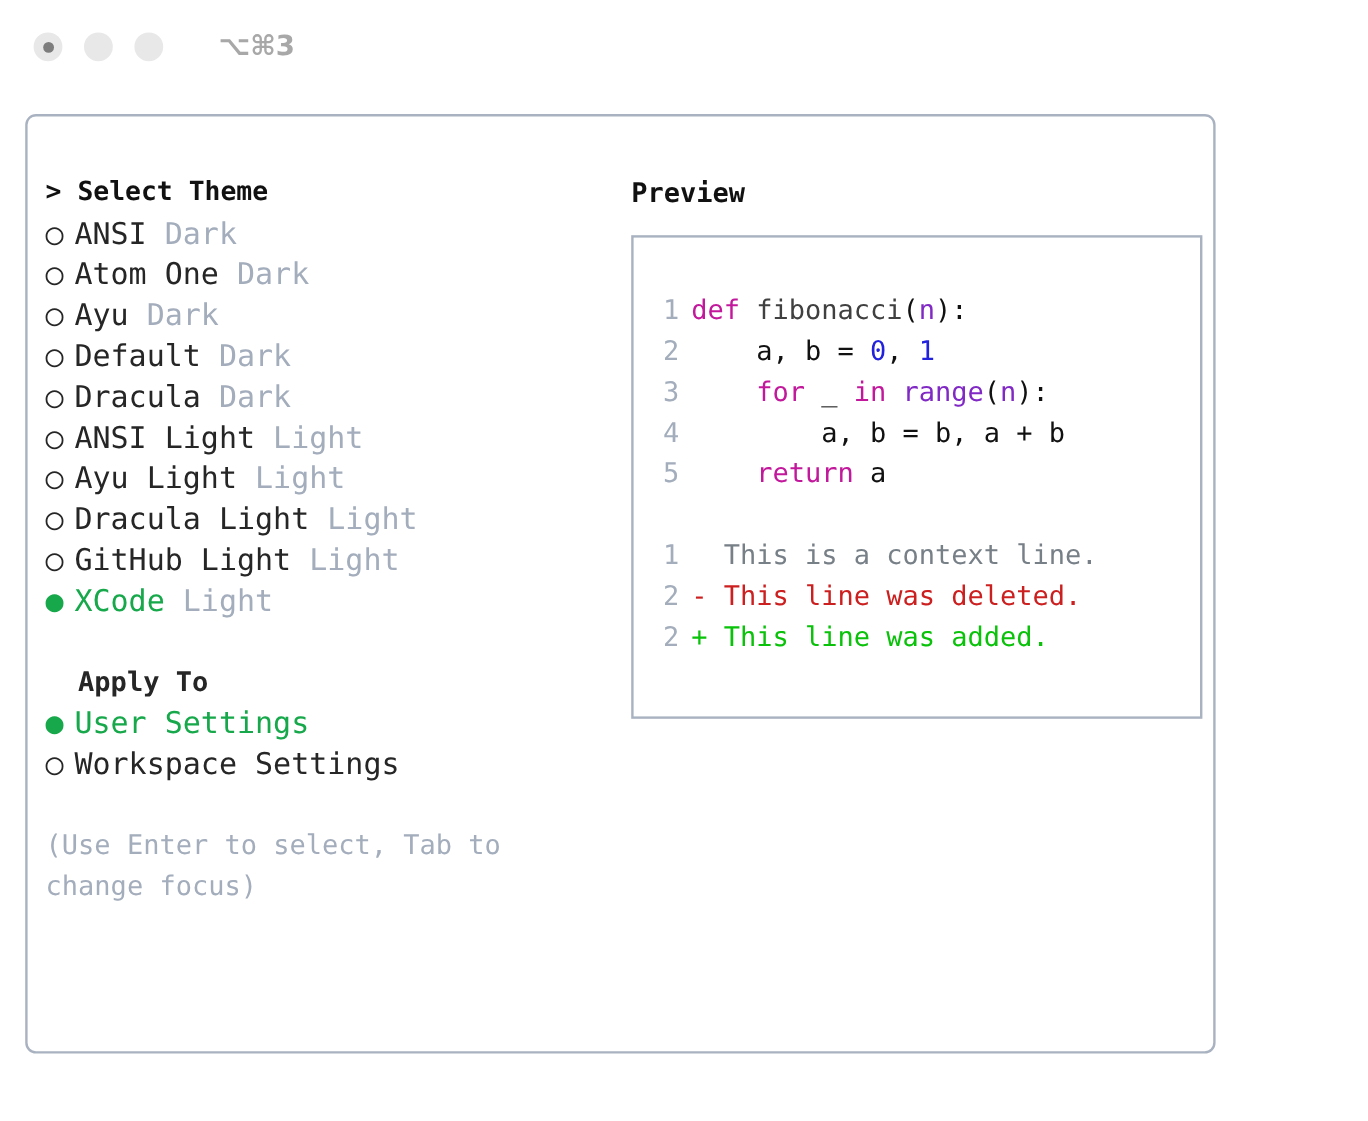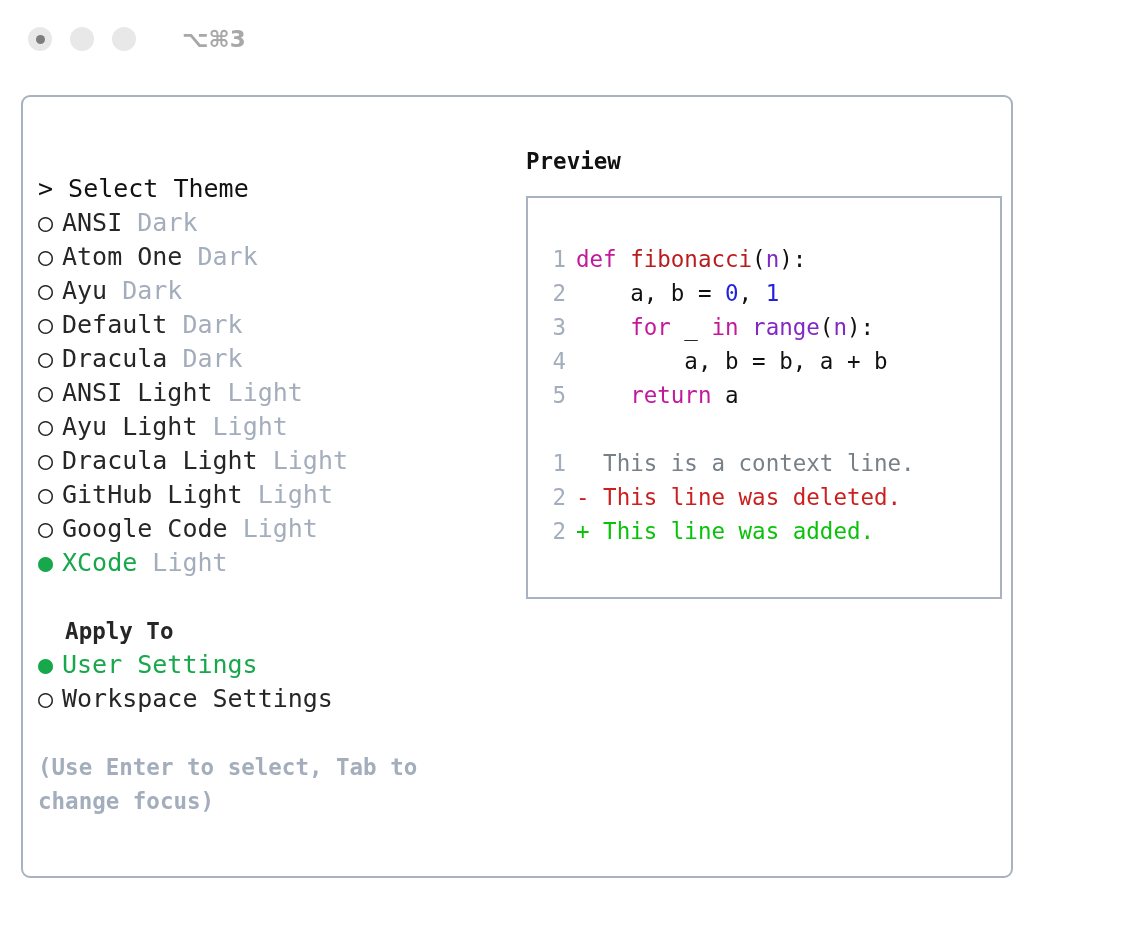--- a/index.html
+++ b/index.html
@@ -84,26 +84,25 @@
 
   
   .left-col {
     position: absolute;
     left: 15px;
     top: 47px;
     width: 450px;
   }
 
   .section-title {
-    font-size: 25px;
-    font-weight: normal;
+    font-size: 22px;
+    font-weight: bold;
     color: #111111;
     line-height: 34px;
     white-space: pre;
-    margin-top: 28px;
   }
 
   .opt-row {
     font-size: 25px;
     line-height: 34px;
     color: #262626;
     white-space: pre;
     display: block;
   }
   .opt-row .bullet {
@@ -136,21 +135,20 @@
   .spacer-lg { height: 34px; }
   .spacer-sm { height: 34px; }
 
   .hint {
     font-size: 22.5px;
     line-height: 34px;
     color: #a3adbc;
     width: 420px;
     white-space: pre-wrap;
     word-break: break-word;
-    font-weight: bold;
   }
 
   
   .right-col {
     position: absolute;
     left: 479px;
     top: 47px;
     width: 490px;
     padding-left: 24px;
   }
@@ -179,21 +177,21 @@
     color: #111111;
   }
   .ln {
     display: inline-block;
     width: 24px;
     text-align: right;
     color: #a3adbc;
     margin-right: 10px;
   }
   .kw   { color: #c2189b; }
-  .fn   { color: #b91c1c; text-align: center; }
+  .fn   { color: #404040; text-align: center; }
   .var  { color: #8029c4; }
   .num  { color: #2222dd; }
   .plain{ color: #111111; }
 
   .diff-gap { height: 34px; }
   .d-ctx { color: #777f87; }
   .d-del { color: #cc1f1f; }
   .d-add { color: #0ac20a; }
 </style>
 </head>
@@ -220,21 +218,20 @@
         <div id="theme-options">
             <div class="opt-row"><span class="bullet">○</span><span class="opt-label">ANSI</span> <span class="opt-kind">Dark</span></div>
             <div class="opt-row"><span class="bullet">○</span><span class="opt-label">Atom One</span> <span class="opt-kind">Dark</span></div>
             <div class="opt-row"><span class="bullet">○</span><span class="opt-label">Ayu</span> <span class="opt-kind">Dark</span></div>
             <div class="opt-row"><span class="bullet">○</span><span class="opt-label">Default</span> <span class="opt-kind">Dark</span></div>
             <div class="opt-row"><span class="bullet">○</span><span class="opt-label">Dracula</span> <span class="opt-kind">Dark</span></div>
             <div class="opt-row"><span class="bullet">○</span><span class="opt-label">ANSI Light</span> <span class="opt-kind">Light</span></div>
             <div class="opt-row"><span class="bullet">○</span><span class="opt-label">Ayu Light</span> <span class="opt-kind">Light</span></div>
             <div class="opt-row"><span class="bullet">○</span><span class="opt-label">Dracula Light</span> <span class="opt-kind">Light</span></div>
             <div class="opt-row"><span class="bullet">○</span><span class="opt-label">GitHub Light</span> <span class="opt-kind">Light</span></div>
-            <div class="opt-row"><span class="bullet">○</span><span class="opt-label">Google Code</span> <span class="opt-kind">Light</span></div>
             <div class="opt-row selected"><span class="bullet">●</span><span class="opt-label">XCode</span> <span class="opt-kind">Light</span></div>
           </div>
 
         <div class="spacer-lg"></div>
 
         <div class="group-header">  Apply To</div>
         <div id="apply-options">
             <div class="opt-row selected"><span class="bullet">●</span><span class="opt-label">User Settings</span></div>
             <div class="opt-row"><span class="bullet">○</span><span class="opt-label">Workspace Settings</span></div>
           </div>

